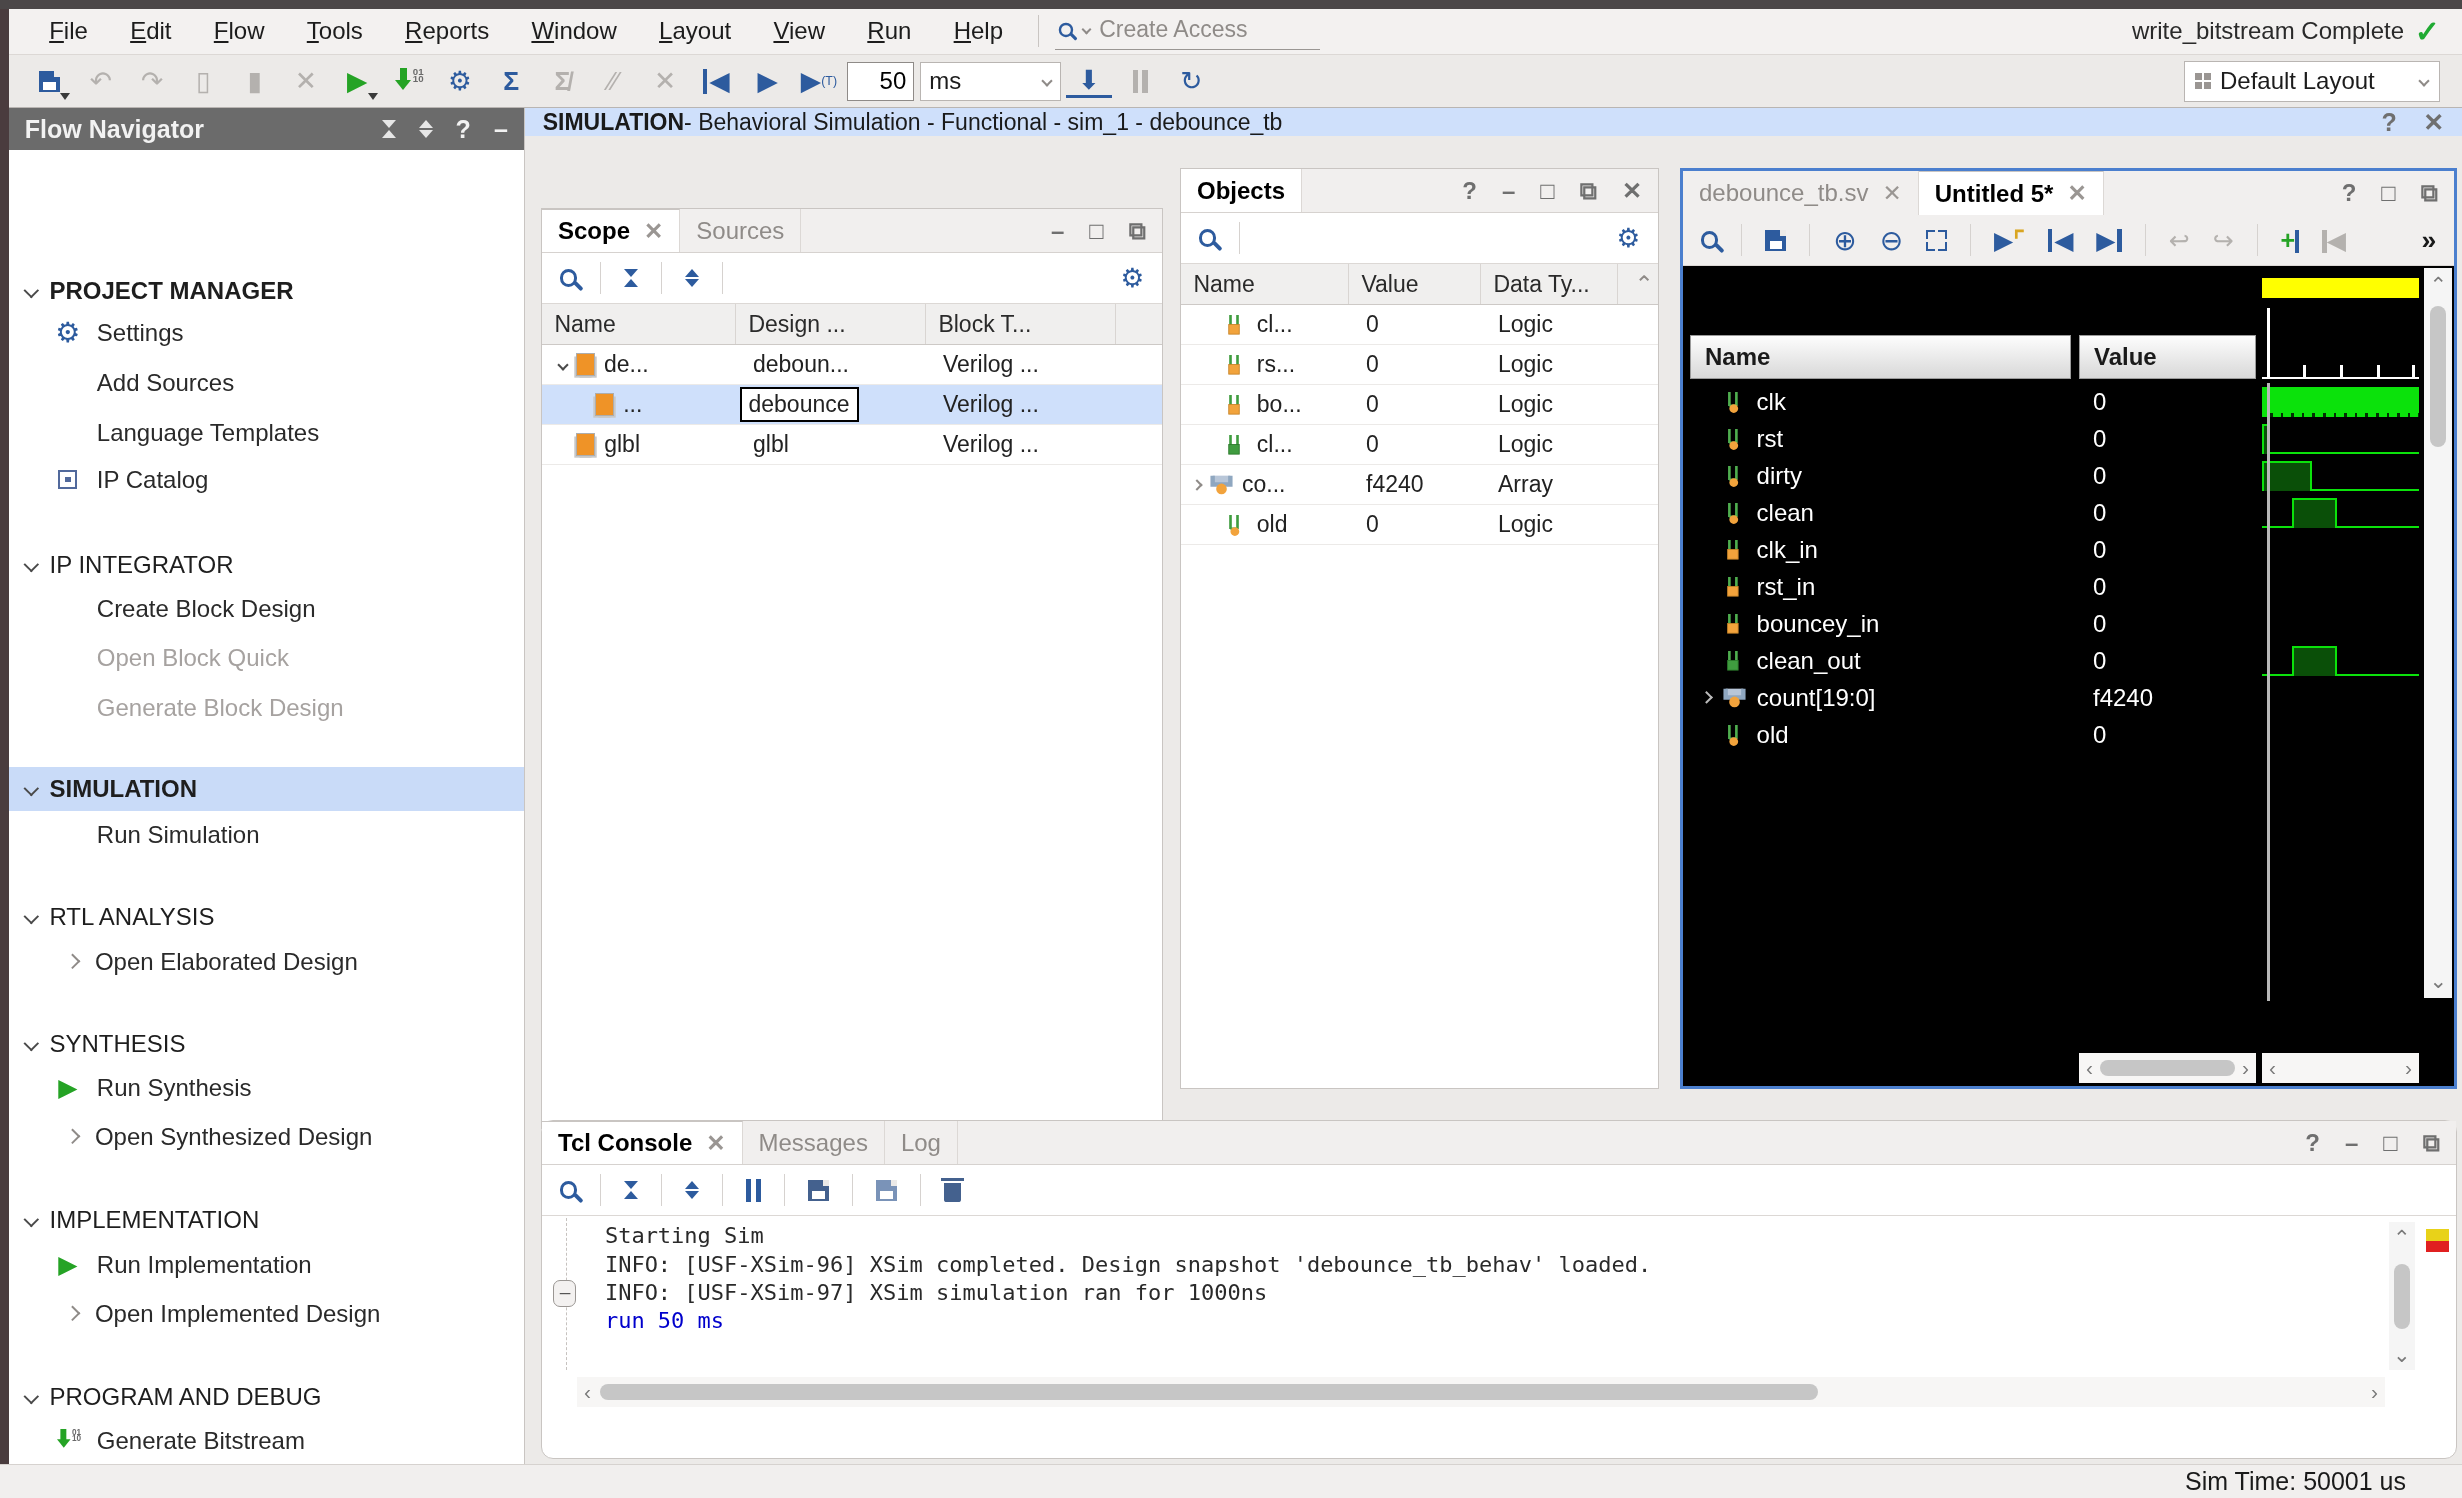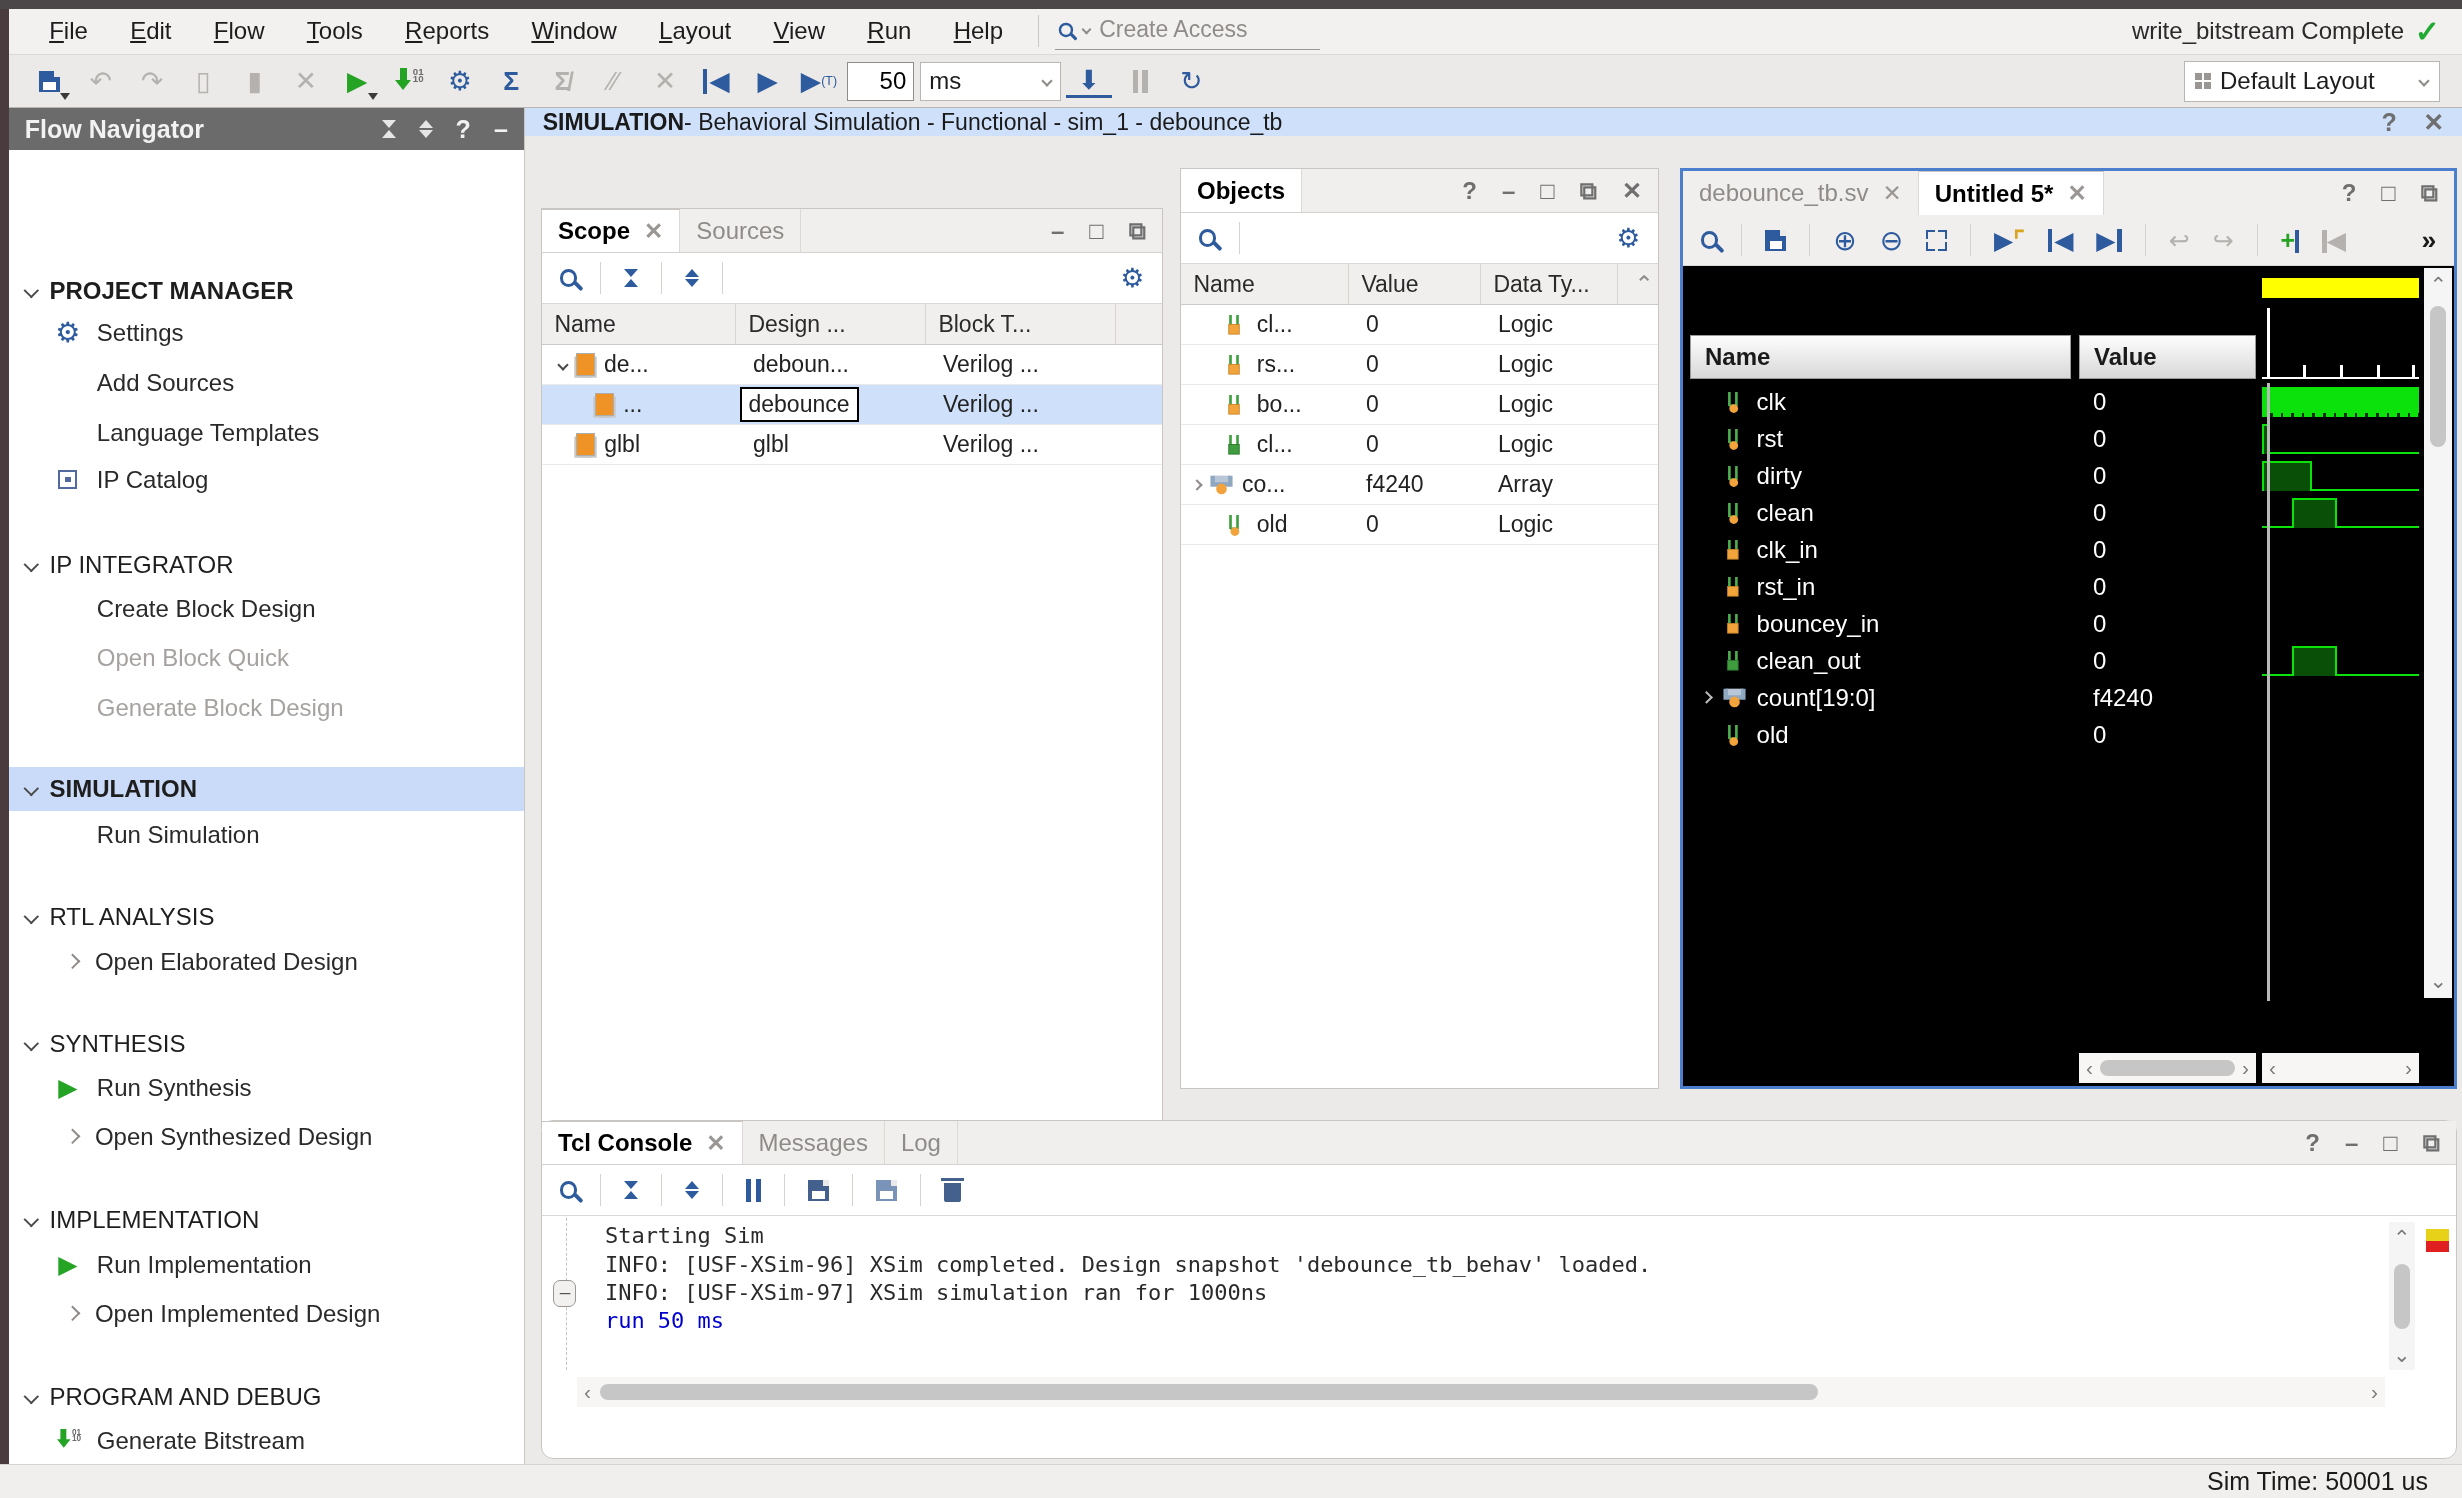--- a/index.html
+++ b/index.html
@@ -121,21 +121,21 @@
   .console-body{position:absolute;background:#fff;font-family:"DejaVu Sans Mono","Liberation Mono",monospace;font-size:22px;color:#2a2a2a;}
   .gutter{position:absolute;left:23px;top:0;bottom:0;border-left:1.8px dashed #c6c2bf;}
   .cline{position:absolute;left:62px;white-space:nowrap;}
   .cline.cmd{color:#0000cc;}
   .collapse-dot{position:absolute;left:10.6px;width:23px;height:26.5px;border:1.8px solid #9a9693;border-radius:7px;background:#f3f1f0;display:flex;align-items:center;justify-content:center;color:#555;font-size:17.7px;}
   .tcl-input{position:absolute;border:1.8px solid #b9b5b2;background:#fff;font-family:"DejaVu Sans Mono","Liberation Mono",monospace;font-size:23px;color:#2a2a2a;padding:0 12.4px;}
   .tcl-input::placeholder{color:#8f8b88;}
   .marks{position:absolute;width:23px;}
   .mark{width:23px;height:11.5px;}
   
-  .statusbar{left:0px;top:1464px;width:2462px;height:34px;background:#f1efee;border-top:0.9px solid #d6d2cf;display:flex;align-items:center;justify-content:flex-end;padding-right:34px;font-size:25px;color:#1a1a1a;}
+  .statusbar{left:0px;top:1464px;width:2462px;height:34px;background:#f1efee;border-top:0.9px solid #d6d2cf;display:flex;align-items:center;justify-content:flex-end;padding-right:56px;font-size:25px;color:#1a1a1a;}
 </style>
 </head>
 <body>
 
 <div class="app">
   <div class="abs win-top"></div>
   <div class="abs win-left"></div>
 
   <div class="abs menubar">
     <span class="menu-item">File</span>

